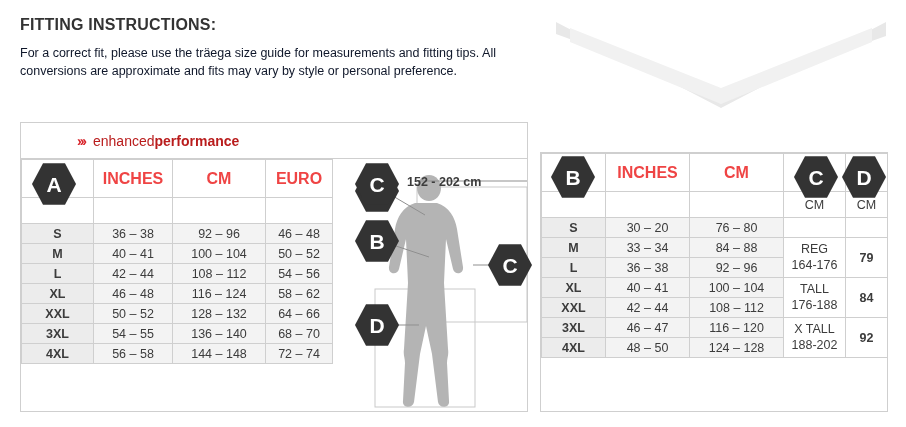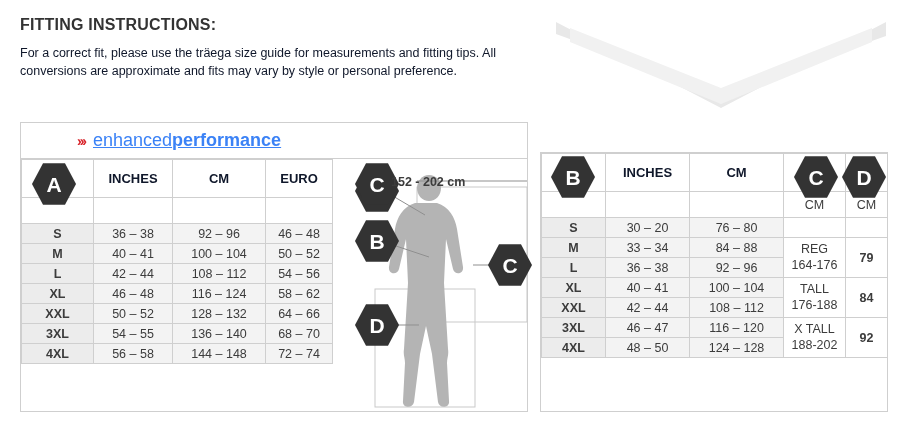--- a/index.html
+++ b/index.html
@@ -88,46 +88,45 @@
   }
   .brand-arrows {
     margin-left: 56px;
     color: #d8232a;
     font-size: 14px;
     letter-spacing: -2px;
     font-weight: bold;
   }
   .brand-text {
     margin-left: 8px;
-    font-size: 18px;
-    color: #3b82f6;
-    text-decoration: underline;
+    font-size: 14px;
+    color: #b91c1c;
   }
   .brand-text b { font-weight: bold; }
 
   
   table.sz {
     position: absolute;
     border-collapse: collapse;
     table-layout: fixed;
   }
   table.sz td, table.sz th {
     border: 1px solid #cfcfcf;
     font-size: 12.5px;
     text-align: center;
     color: #3c3c3c;
     padding: 0;
     height: 20px;
     box-sizing: border-box;
   }
   table.sz th {
     font-weight: bold;
-    font-size: 13px;
+    font-size: 16px;
     height: 38px;
-    color: #0f172a;
+    color: #ef4444;
   }
   td.sizecol {
     font-weight: bold;
     background: #ececec;
   }
   tr.spacer td {
     height: 26px;
     background: #ffffff;
   }
   td.val { background: #f3f3f3; }
@@ -306,21 +305,21 @@
       </svg>
 
       
       <div class="hex" style="left:22px; top:10px;">A</div>
       <div class="hex" style="left:22px; top:60px;">B</div>
       <div class="hex" style="left:155px; top:84px;">C</div>
       <div class="hex" style="left:22px; top:144px;">D</div>
     </div>
 
     <div class="hex" style="left:334px; top:39px;">C</div>
-    <div class="fig-label" style="left:370px; top:52px;">152 - 202 cm</div>
+    <div class="fig-label" style="left:386px; top:52px;">152 - 202 cm</div>
   </div>
 
   <div class="frame" id="right-frame">
     <table class="sz" id="right-table">
       <colgroup>
         <col style="width:64px">
         <col style="width:84px">
         <col style="width:94px">
         <col style="width:62px">
         <col style="width:42px">

